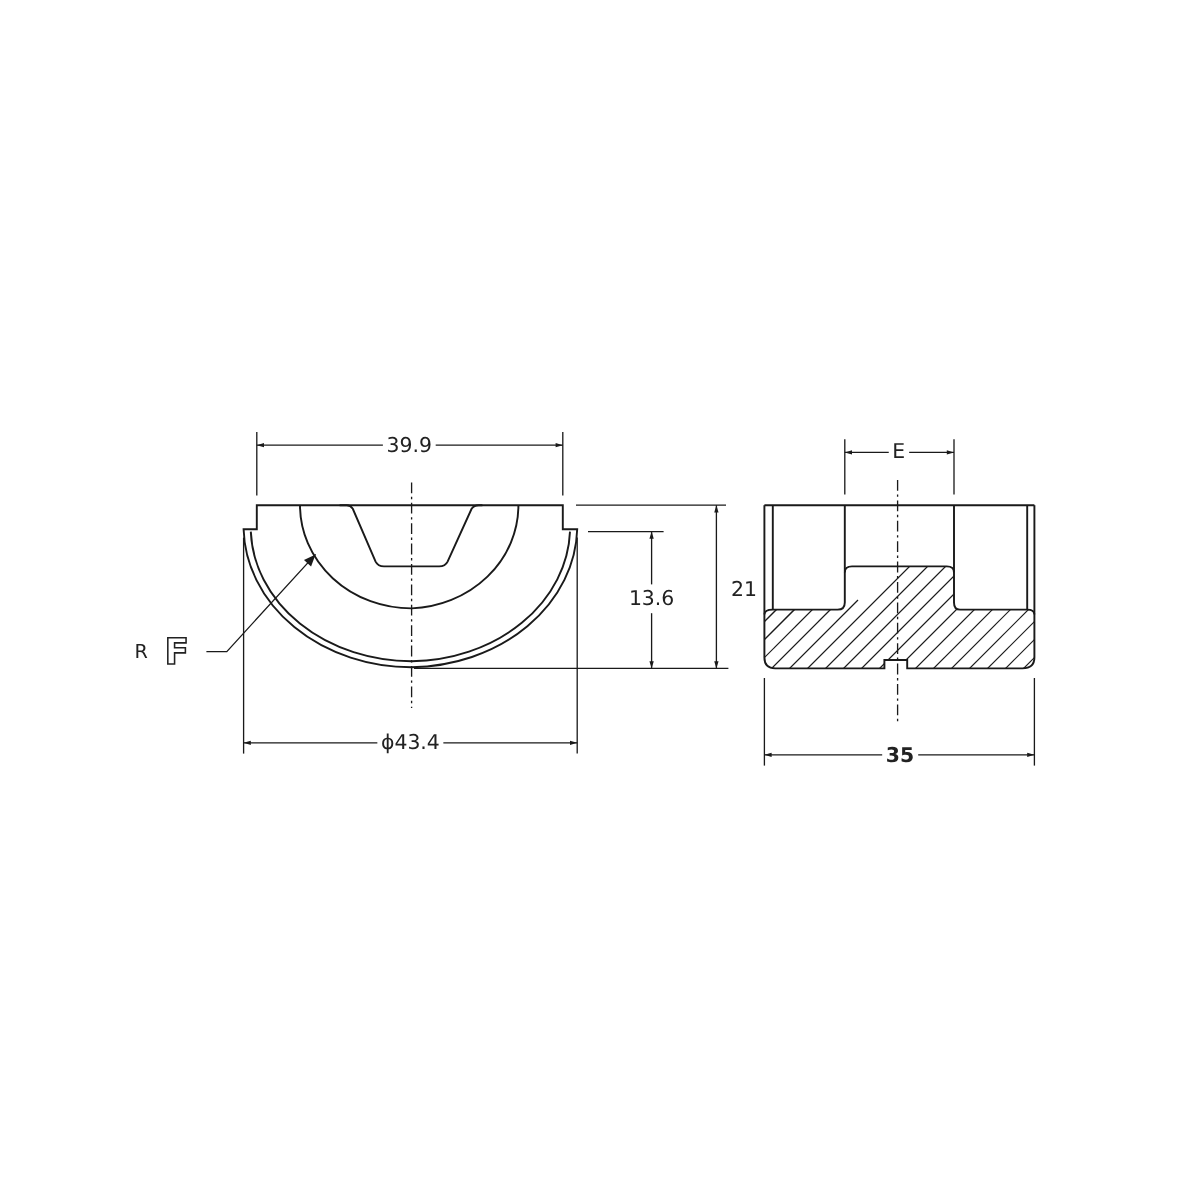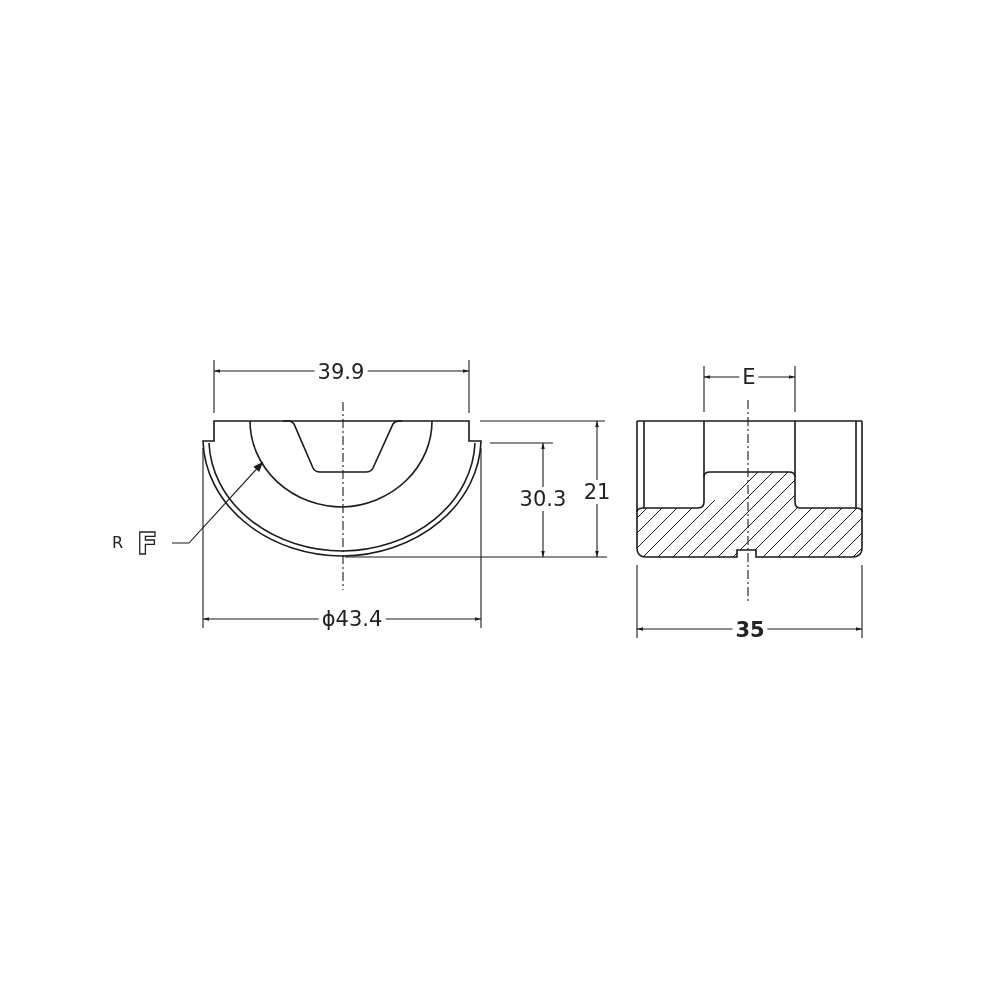--- a/index.html
+++ b/index.html
@@ -2,21 +2,21 @@
 <html><head>
 <meta charset="utf-8">
 <style>
   html, body { margin:0; padding:0; background:#ffffff; }
   body { width:1000px; height:1000px; position:relative; overflow:hidden; }
   svg { position:absolute; left:0; top:0; }
   .ln { stroke:#1a1a1a; stroke-width:1.6; fill:none; }
   .thin { stroke:#1a1a1a; stroke-width:1.1; fill:none; }
   .ctr { stroke:#1a1a1a; stroke-width:1.1; fill:none; stroke-dasharray:9 3 2 3; }
   .hatch { stroke:#1a1a1a; stroke-width:1; }
-  .dimtext { position:absolute; font-family:"DejaVu Sans", sans-serif; font-size:21px; color:#222; background:#fff; padding:0 3px; line-height:18px; transform:translate(-50%,-50%); white-space:nowrap; }
+  .dimtext { position:absolute; font-family:"DejaVu Sans", sans-serif; font-size:17px; color:#222; background:#fff; padding:0 3px; line-height:18px; transform:translate(-50%,-50%); white-space:nowrap; }
   .rlabel { position:absolute; font-family:"DejaVu Sans", sans-serif; color:#222; }
 </style>
 </head>
 <body>
 
 <svg width="1000" height="1000" viewBox="0 0 1000 1000">
   <defs>
     <marker id="arr" viewBox="0 0 10 10" refX="10" refY="5" markerWidth="10" markerHeight="6" orient="auto-start-reverse" markerUnits="userSpaceOnUse">
       <path d="M0,2 L10,5 L0,8 z" fill="#1a1a1a"></path>
     </marker>
@@ -105,20 +105,20 @@
     <line class="thin" x1="795" y1="366" x2="795" y2="412"></line>
     <line class="thin" x1="704" y1="377" x2="795" y2="377" marker-start="url(#arr)" marker-end="url(#arr)"></line>
 
     <line class="thin" x1="637" y1="565" x2="637" y2="638"></line>
     <line class="thin" x1="862" y1="565" x2="862" y2="638"></line>
     <line class="thin" x1="637" y1="629" x2="862" y2="629" marker-start="url(#arr)" marker-end="url(#arr)"></line>
   </g>
 </svg>
 
 <span class="dimtext" style="left:341px; top:372px;">39.9</span>
-<span class="dimtext" style="left:352px; top:619px;">ϕ43.4</span>
-<span class="dimtext" style="left:543px; top:499px; padding:3px 0;">30.3</span>
-<span class="dimtext" style="left:597px; top:492px; padding:3px 0;">21</span>
+<span class="dimtext" style="left:342px; top:619px;">ϕ43.4</span>
+<span class="dimtext" style="left:543px; top:499px; padding:3px 0;">13.6</span>
+<span class="dimtext" style="left:620px; top:492px; padding:3px 0;">21</span>
 <span class="dimtext" style="left:749px; top:377px;">E</span>
 <span class="dimtext" style="left:750px; top:630px;font-weight:bold;">35</span>
 
 <span class="rlabel" style="left:112px; top:533px; font-size:16px;">R</span>
 <span class="rlabel" style="left:137px; top:526px; font-size:30px; color:#fff; -webkit-text-stroke:1.3px #222; font-weight:bold;">F</span>
 
 </body></html>

